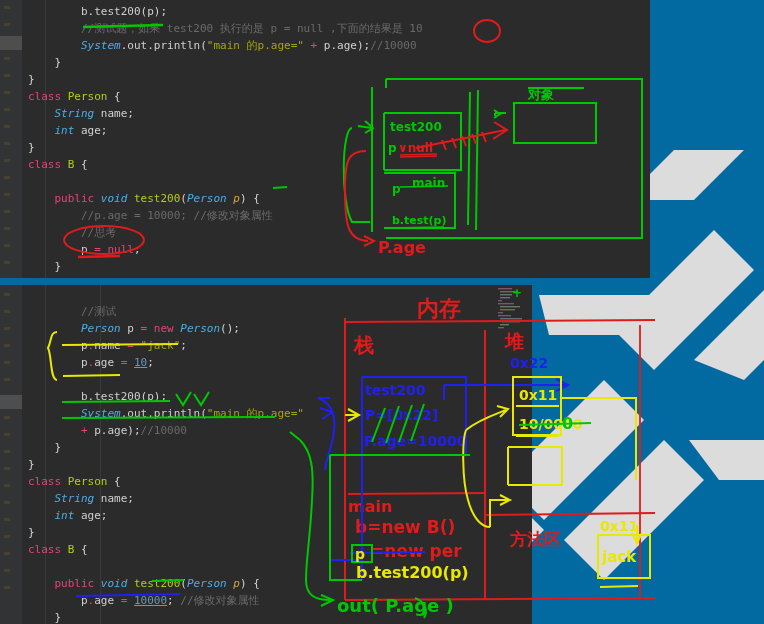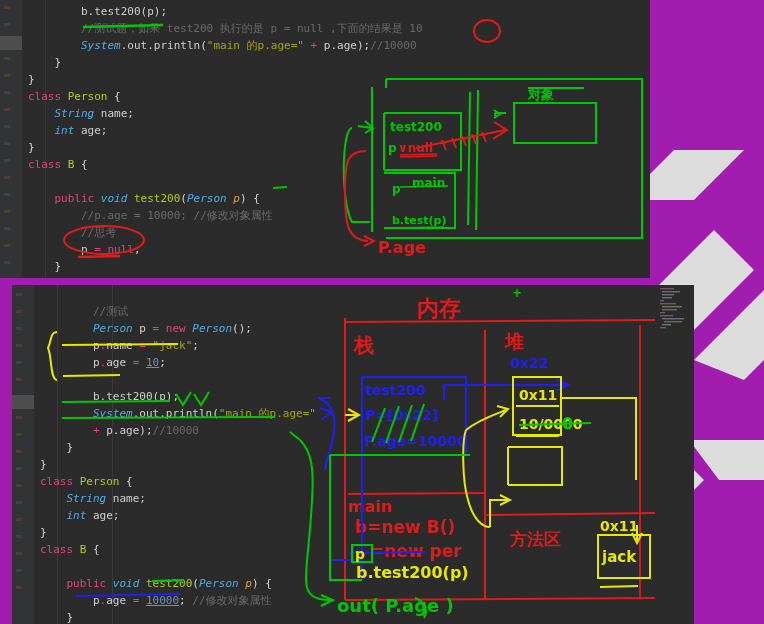--- a/index.html
+++ b/index.html
@@ -1,28 +1,28 @@
 <!DOCTYPE html>
 <html><head>
 <meta charset="utf-8">
 <style>
   html,body{margin:0;padding:0;background:#ffffff;}
   body{width:764px;height:624px;position:relative;overflow:hidden;
        font-family:"DejaVu Sans Mono","Liberation Mono",monospace;}
 
-  .stage{position:absolute;left:0;top:0;width:764px;height:624px;background:#a21caf;}
+  .stage{position:absolute;left:0;top:0;width:764px;height:624px;background:#0369a1;}
 
   
   .watermark{position:absolute;right:-10px;top:150px;width:330px;height:470px;
              pointer-events:none;opacity:1;}
 
   
   .panel{position:absolute;background:#2b2b2b;overflow:hidden;}
   #panel-top{left:0;top:0;width:650px;height:278px;}
-  #panel-bottom{left:12px;top:285px;width:682px;height:339px;}
+  #panel-bottom{left:0;top:285px;width:532px;height:339px;}
 
   .gutter{position:absolute;left:0;top:0;bottom:0;width:22px;background:#313335;}
   .gutter .mk{position:absolute;left:4px;width:6px;height:3px;background:#4b4133;}
   .gutter .hl{position:absolute;left:0;width:22px;height:14px;background:#4e4e4e;}
   .foldbar{position:absolute;top:0;bottom:0;width:1px;background:#3a3a3a;}
 
   .code{position:absolute;white-space:pre;font-size:11px;line-height:17px;
         font-family:"DejaVu Sans Mono","Liberation Mono",monospace;
         -webkit-font-smoothing:antialiased;}
   .ln{display:block;height:17px;}

